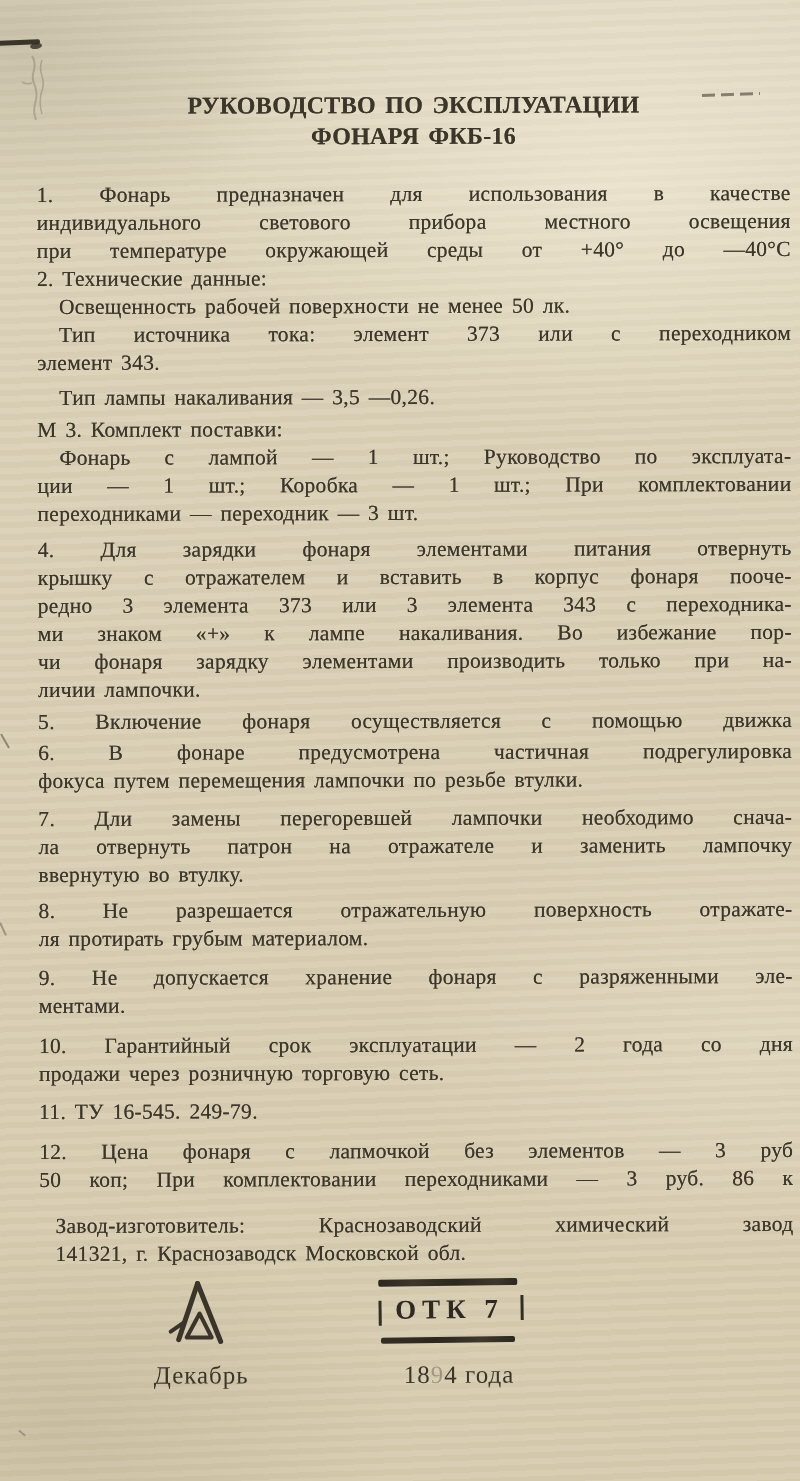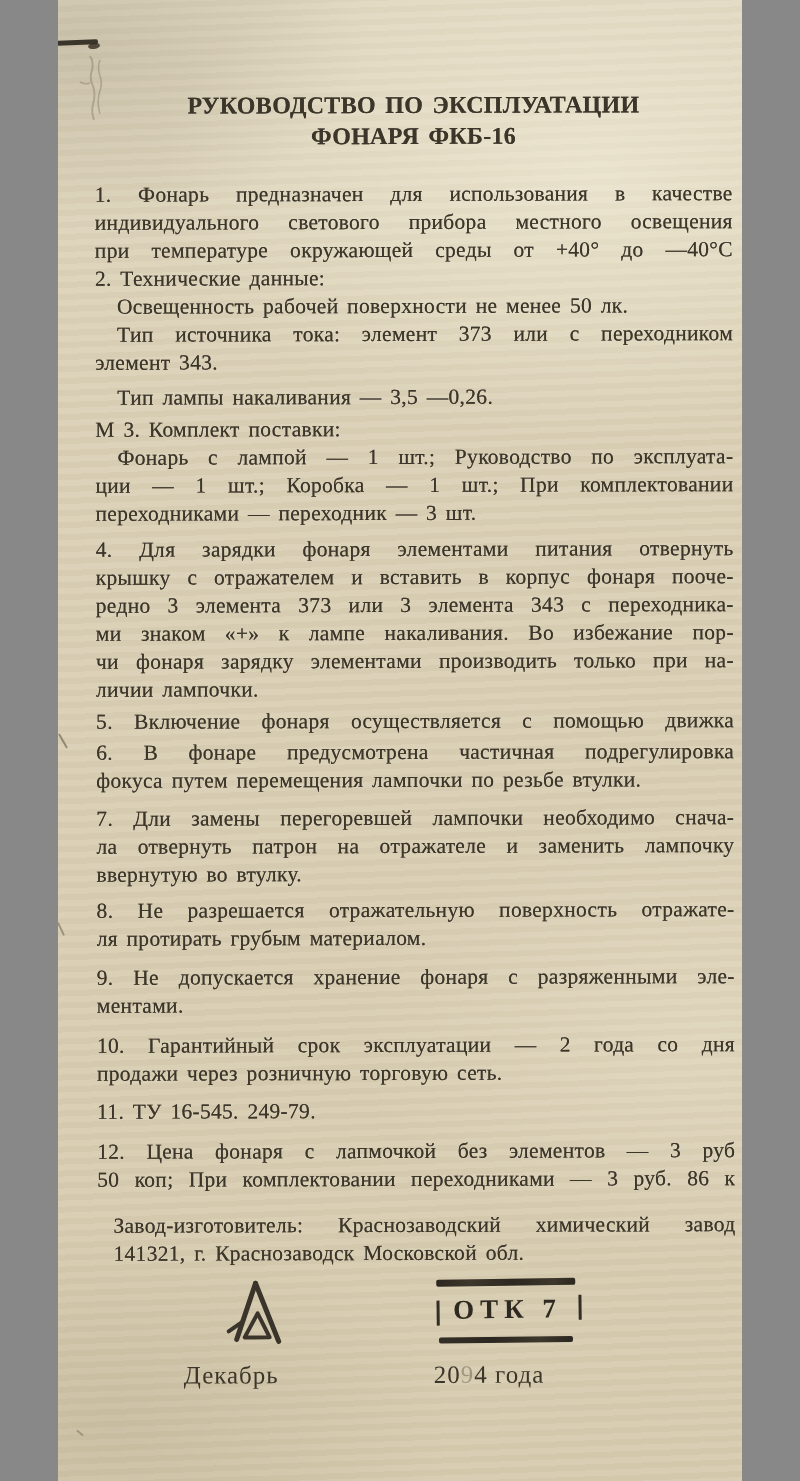--- a/index.html
+++ b/index.html
@@ -6,21 +6,21 @@
     --paper:#d9ceb3;
     --paper_light:#e5dcc6;
     --paper_dark:#c9bd9f;
     --ink:#3b352a;
     --ink_bold:#2e2921;
   }
   html,body{margin:0;padding:0;}
   body{background:#888;font-family:"Liberation Serif","DejaVu Serif",serif;}
   .page{
     position:relative;
-    width:684px;height:1481px;
+    width:800px;height:1481px;
     margin:0 auto;
     overflow:hidden;
     background-color:var(--paper);
     background-image:
       radial-gradient(700px 420px at 78% 12%, rgba(255,250,232,0.40), transparent 62%),
       radial-gradient(420px 260px at 2% 3%, rgba(96,86,62,0.16), transparent 70%),
       radial-gradient(520px 300px at 8% 96%, rgba(110,96,68,0.12), transparent 65%),
       radial-gradient(600px 380px at 95% 70%, rgba(255,250,235,0.18), transparent 60%),
       repeating-linear-gradient(178deg, rgba(255,255,255,0.035) 0 6px, rgba(104,92,64,0.035) 6px 12px),
       linear-gradient(180deg,#e0d7c0 0%, #dbd1b7 28%, #d7ccb0 100%);
@@ -52,21 +52,21 @@
   .stamp{position:relative;margin-left:146px;margin-top:2px;width:142px;height:64px;transform:rotate(-0.6deg);}
   .stamp .bar-top{position:absolute;top:0;left:0;width:139px;height:7px;border-radius:2px;
     background:linear-gradient(90deg,#2c2720,#3d372c 25%,#2c2720 55%,#3d372c 85%,#2c2720);}
   .stamp .bar-bottom{position:absolute;bottom:0;left:2px;width:134px;height:6px;border-radius:2px;
     background:linear-gradient(90deg,#342f26,#2c2720 40%,#3d372c 75%,#2c2720);}
   .stamp .tick-l{position:absolute;left:0px;top:21px;width:3px;height:25px;background:#332e25;}
   .stamp .tick-r{position:absolute;right:-3px;top:17px;width:3px;height:25px;background:#332e25;}
   .stamp .stamp-text{position:absolute;top:50%;left:8px;right:8px;transform:translateY(-54%);
     text-align:center;font-weight:bold;font-size:27px;letter-spacing:6px;color:var(--ink_bold);}
   .date-row{display:flex;align-items:baseline;margin-top:12px;font-size:25px;color:var(--ink);}
-  .month{margin-left:86px;letter-spacing:1px;}
+  .month{margin-left:114px;letter-spacing:1px;}
   .year{margin-left:155px;letter-spacing:1px;}
   .faded{opacity:0.35;}
 
   
   .smudge-topleft{position:absolute;left:-4px;top:40px;width:44px;height:5px;background:#262219;
     border-radius:2px;transform:rotate(-2deg);opacity:0.88;}
   .smudge-dot{position:absolute;left:30px;top:43px;width:12px;height:6px;background:#332d22;
     border-radius:50%;transform:rotate(-8deg);opacity:0.8;}
   .scribble{position:absolute;left:14px;top:52px;opacity:0.33;}
   .dash-topright{position:absolute;left:702px;top:93px;width:58px;height:3px;opacity:0.6;
@@ -188,17 +188,17 @@
         <div class="bar-top"></div>
         <div class="tick-l"></div>
         <div class="stamp-text">ОТК 7</div>
         <div class="tick-r"></div>
         <div class="bar-bottom"></div>
       </div>
     </div>
 
     <div class="date-row">
       <span class="month">Декабрь</span>
-      <span class="year"><span>20</span><span class="faded">9</span><span>4 года</span></span>
+      <span class="year"><span>18</span><span class="faded">9</span><span>4 года</span></span>
     </div>
 
   </div>
 </div>
 
 </body></html>

